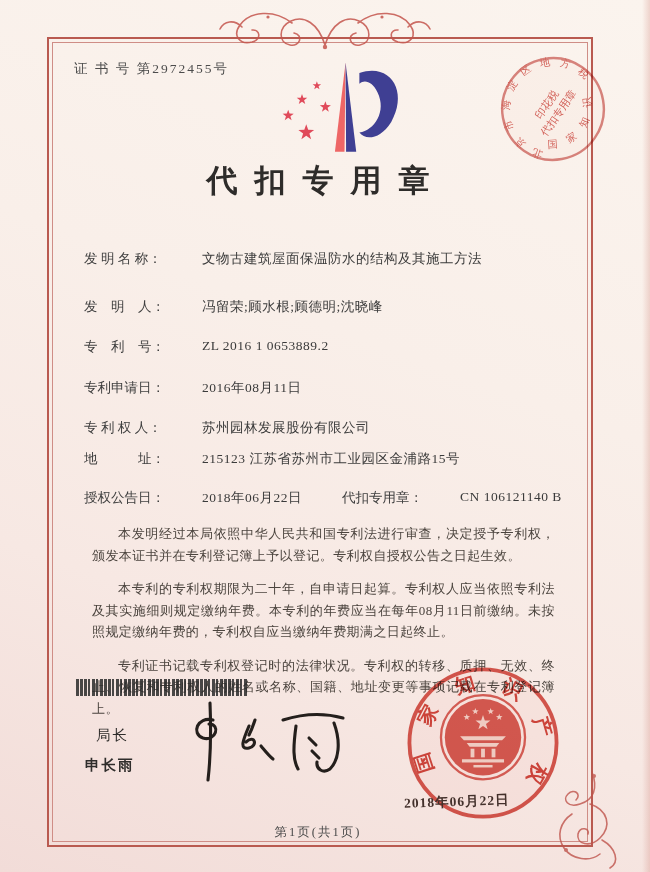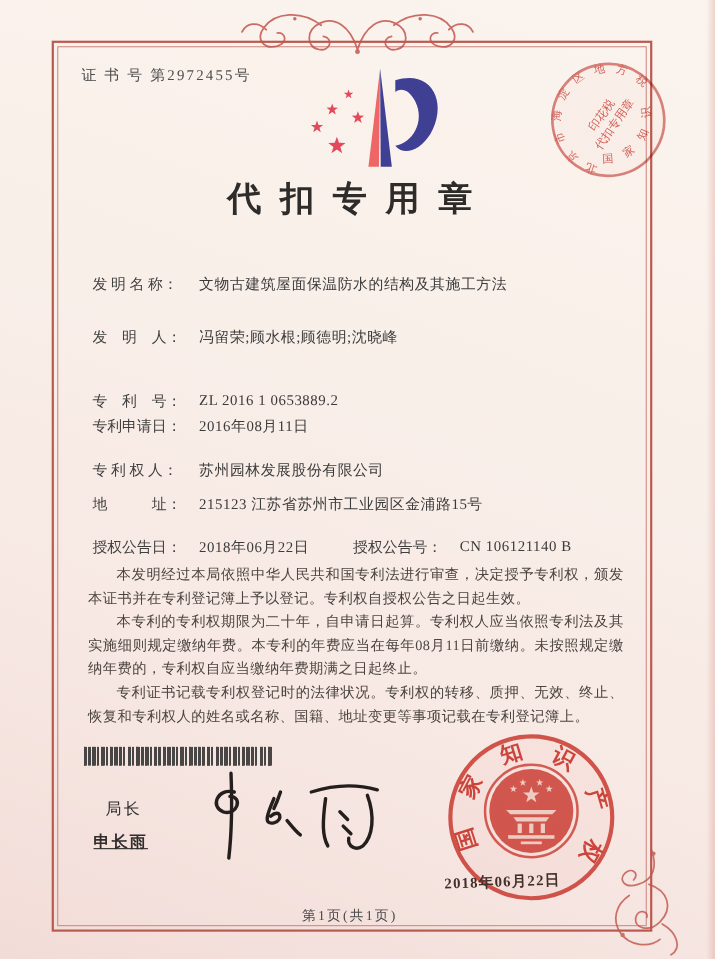--- a/index.html
+++ b/index.html
@@ -13,33 +13,33 @@
     background:linear-gradient(90deg,transparent,rgba(205,125,115,.28)); }
   .frame { position:absolute; left:47px; top:37px; width:542px; height:806px;
     border:2px solid #b95a50; }
   .frame::after { content:""; position:absolute; inset:3px; border:1px solid #cf8d86; }
   .cert-no { position:absolute; left:74px; top:60px; font-size:13.5px; letter-spacing:2px; color:#4c4c4c; }
   .title { position:absolute; left:47px; top:160px; width:542px; text-align:center;
     font-size:31px; font-weight:600; letter-spacing:17px; text-indent:17px; color:#2e2c2a; }
   .logo { position:absolute; left:268px; top:56px; }
   .row { position:absolute; left:84px; display:flex; font-size:13.5px; color:#3b3b3b; white-space:nowrap; }
   .row .lbl { display:inline-block; width:97px; flex:0 0 97px; color:#3f3f3f; }
-  .row .val { letter-spacing:.5px; }
-  .r1{top:250px}.r2{top:298px}.r3{top:356px}.r4{top:379px}.r5{top:419px}.r6{top:450px}.r7{top:489px}
+  .row .val { letter-spacing:.5px;margin-left:21px; }
+  .r1{top:250px}.r2{top:298px}.r3{top:338px}.r4{top:379px}.r5{top:419px}.r6{top:450px}.r7{top:489px}
   .pair2 { margin-left:40px; display:flex; }
   .body-text { position:absolute; left:80px; top:511px; width:487px;
     font-size:13px; line-height:21.5px; color:#4b443e; letter-spacing:.4px; text-align:justify; }
-  .body-text p { margin:0; text-indent:2em; }
+  .body-text p { margin:12px; text-indent:2em; }
   .barcode { position:absolute; left:76px; top:679px; width:172px; height:17px; opacity:.85;
     background:
       repeating-linear-gradient(90deg,#2b2b2b 0 2px,transparent 2px 4px),
       repeating-linear-gradient(90deg,#2b2b2b 0 3px,transparent 3px 8px),
       repeating-linear-gradient(90deg,#2b2b2b 0 1px,transparent 1px 6px); }
   .sig-title { position:absolute; left:96px; top:726px; font-size:14.5px; color:#2f2d2b; letter-spacing:2px; }
-  .sig-name  { position:absolute; left:85px; top:756px; font-size:14.5px; color:#2f2d2b; letter-spacing:2px; font-weight:600;text-decoration:underline; }
+  .sig-name  { position:absolute; left:85px; top:756px; font-size:14.5px; color:#2f2d2b; letter-spacing:2px; font-weight:600; }
   .sig-hand  { position:absolute; left:183px; top:698px; }
   .seal  { position:absolute; left:397px; top:657px; mix-blend-mode:multiply; opacity:.92; }
   .seal-date { position:absolute; left:404px; top:792px; width:160px; font-size:13.5px; font-weight:700;
     color:#43302b; letter-spacing:1px; transform:rotate(-2deg); }
   .tax-seal { position:absolute; left:492px; top:48px; opacity:.85; mix-blend-mode:multiply; }
   .footer { position:absolute; left:47px; top:824px; width:542px; text-align:center;
     font-size:12.5px; color:#4a4a4a; letter-spacing:2px; }
   .ornament-top { position:absolute; left:212px; top:5px; }
   .ornament-corner { position:absolute; left:552px; top:770px; }
 </style>
@@ -117,21 +117,21 @@
     <span class="val">苏州园林发展股份有限公司</span>
   </div>
   <div class="row r6">
     <span class="lbl">地　　　址：</span>
     <span class="val">215123 江苏省苏州市工业园区金浦路15号</span>
   </div>
   <div class="row r7">
     <span class="lbl">授权公告日：</span>
     <span class="val">2018年06月22日</span>
     <span class="pair2">
-      <span class="lbl">授权公告号：</span>
+      <span class="lbl">代扣专用章：</span>
       <span class="val">CN 106121140 B</span>
     </span>
   </div>
 
   <div class="body-text">
     <p>本发明经过本局依照中华人民共和国专利法进行审查，决定授予专利权，颁发本证书并在专利登记簿上予以登记。专利权自授权公告之日起生效。</p>
     <p>本专利的专利权期限为二十年，自申请日起算。专利权人应当依照专利法及其实施细则规定缴纳年费。本专利的年费应当在每年08月11日前缴纳。未按照规定缴纳年费的，专利权自应当缴纳年费期满之日起终止。</p>
     <p>专利证书记载专利权登记时的法律状况。专利权的转移、质押、无效、终止、恢复和专利权人的姓名或名称、国籍、地址变更等事项记载在专利登记簿上。</p>
   </div>
 

